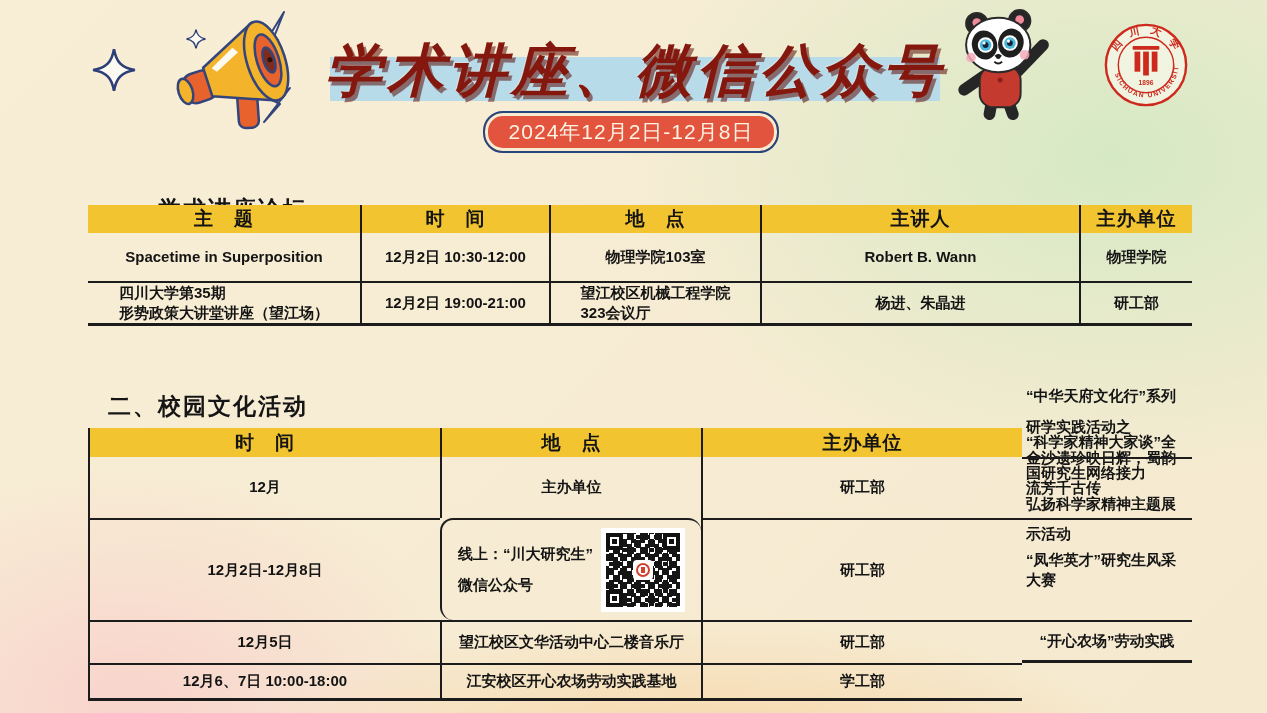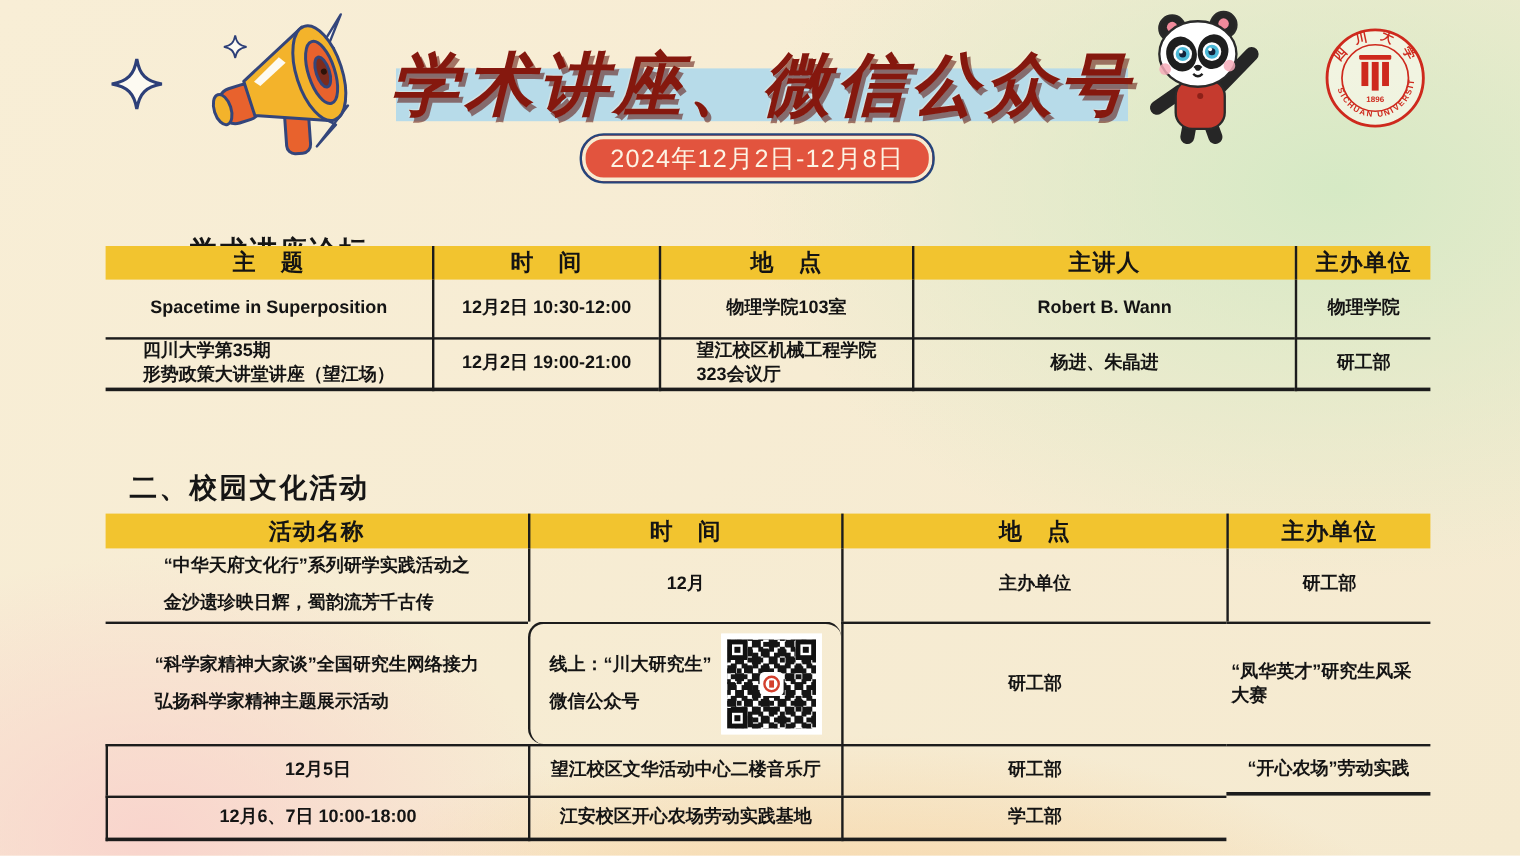--- a/index.html
+++ b/index.html
@@ -173,33 +173,33 @@
     <div class="td bt bb bl">12月2日 19:00-21:00</div>
     <div class="td bt bb bl">望江校区机械工程学院
 323会议厅</div>
     <div class="td bt bb bl">杨进、朱晶进</div>
     <div class="td bt bb bl">研工部</div>
   </div>
 
   <div class="abs section-title" id="sec2-title">二、校园文化活动</div>
 
   <div class="abs tbl" id="table2">
-    <div class="th">活动名称</div>
     <div class="th bl">时　间</div>
     <div class="th bl">地　点</div>
     <div class="th bl">主办单位</div>
 
     <div class="td wide-lines">“中华天府文化行”系列研学实践活动之
 金沙遗珍映日辉，蜀韵流芳千古传</div>
     <div class="td bl">12月</div>
     <div class="td bl">主办单位</div>
     <div class="td bl">研工部</div>
 
     <div class="td bt wide-lines">“科学家精神大家谈”全国研究生网络接力
 弘扬科学家精神主题展示活动</div>
+    <div class="td bt bl">12月2日-12月8日</div>
     <div class="td bt bl loc-flex">
       <span class="wide-lines" style="white-space:pre-line">线上：“川大研究生”
 微信公众号</span>
       <span class="qr">
         <span class="dots"></span>
         <span class="f f1"><i></i></span>
         <span class="f f2"><i></i></span>
         <span class="f f3"><i></i></span>
         <span class="ctr"><span></span></span>
       </span>

